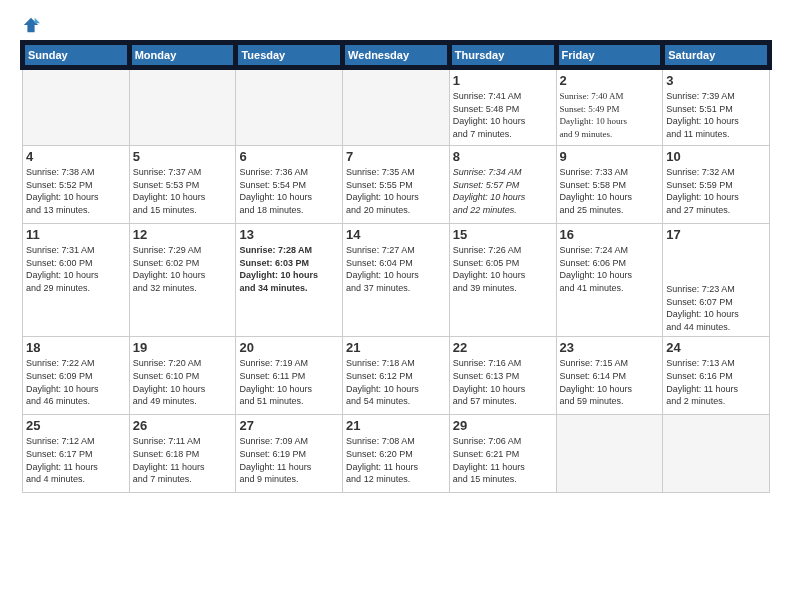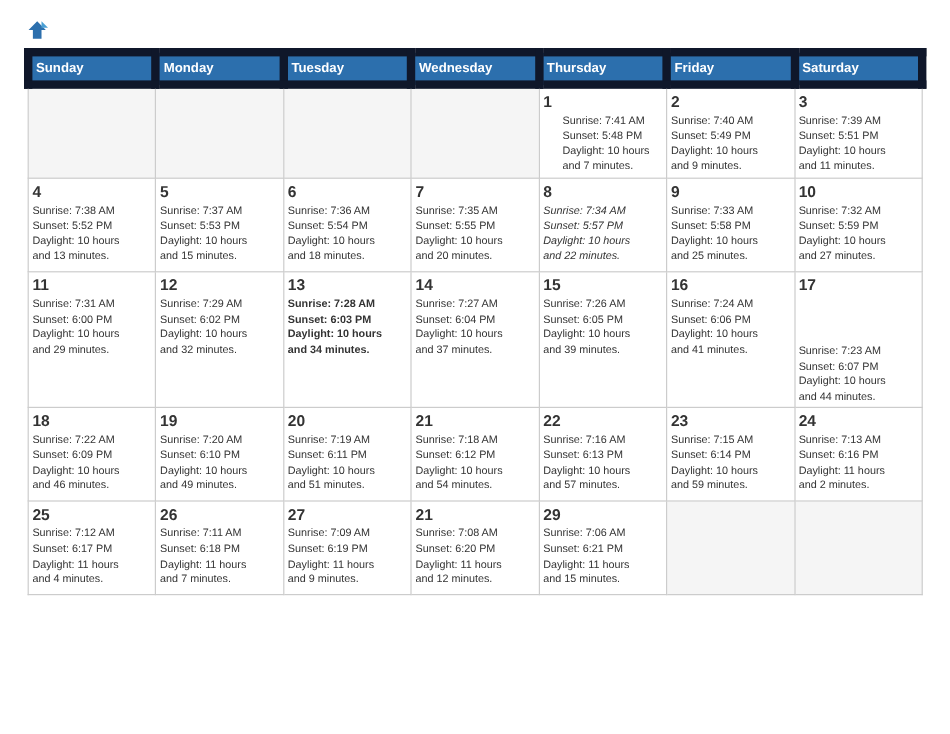--- a/index.html
+++ b/index.html
@@ -61,21 +61,21 @@
       width: 100%;
       border-collapse: collapse;
       table-layout: fixed;
     }
     .calendar th {
       background: #2c6fad;
       color: #fff;
       font-size: 11px;
       padding: 4px 3px;
       text-align: left;
-      border: 7px solid #0f172a;
+      border: 5px solid #0f172a;
       font-weight: bold;
     }
     .calendar td {
       border: 1px solid #ccc;
       vertical-align: top;
       padding: 3px 3px;
       font-size: 9px;
       color: #333;
       height: 78px;
       background: #fff;
@@ -129,28 +129,28 @@
         </tr>
     </thead>
     <tbody id="calendar-body">
     <tr>
           <td class="empty"></td>
           <td class="empty"></td>
           <td class="empty"></td>
           <td class="empty"></td>
           <td>
             <div class="day-number">1</div>
-            <div class="day-info" style="white-space: pre-line; margin-left: 16px;">Sunrise: 7:41 AM
+            <div class="day-info" style="white-space: pre-line;">Sunrise: 7:41 AM
 Sunset: 5:48 PM
 Daylight: 10 hours
 and 7 minutes.</div>
           </td>
           <td>
             <div class="day-number">2</div>
-            <div class="day-info" style="white-space: pre-line;">Sunrise: 7:40 AM
+            <div class="day-info" style="white-space: pre-line; font-family: Liberation Serif, serif;">Sunrise: 7:40 AM
 Sunset: 5:49 PM
 Daylight: 10 hours
 and 9 minutes.</div>
           </td>
           <td>
             <div class="day-number">3</div>
             <div class="day-info" style="white-space: pre-line;">Sunrise: 7:39 AM
 Sunset: 5:51 PM
 Daylight: 10 hours
 and 11 minutes.</div>

